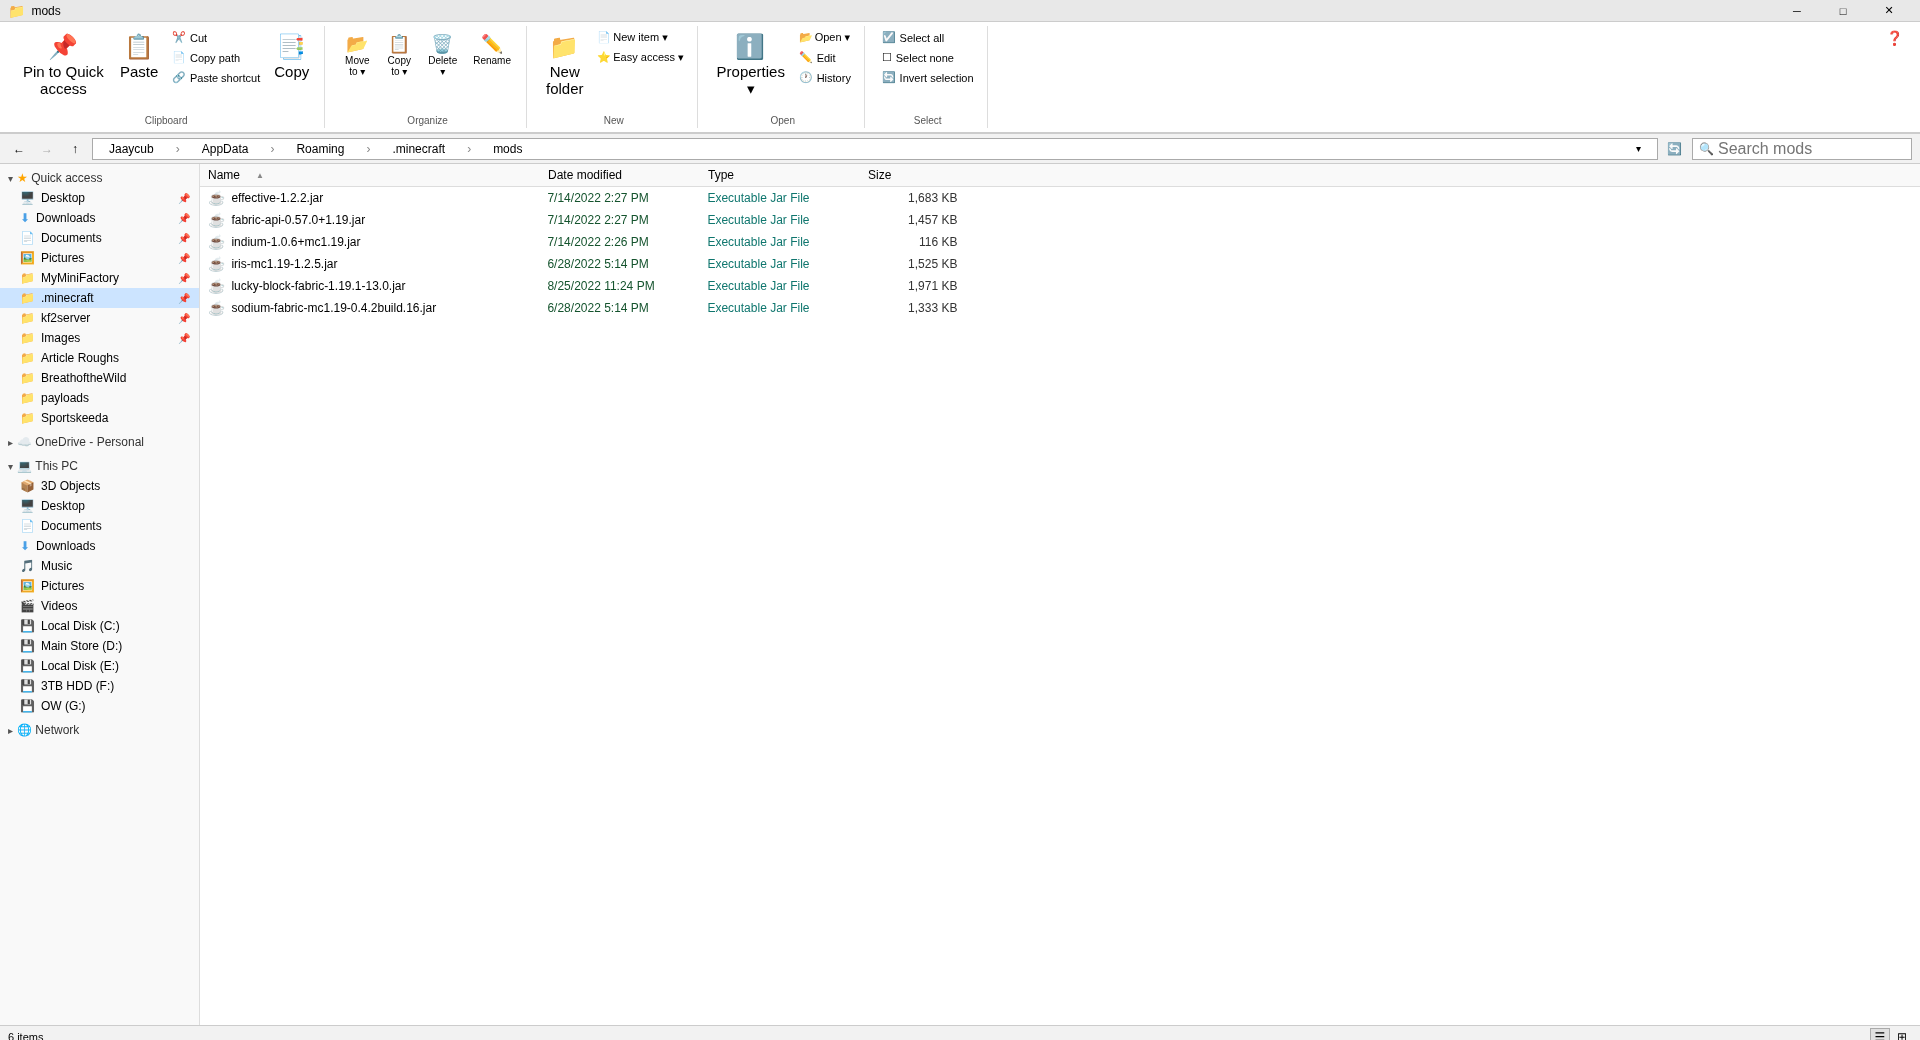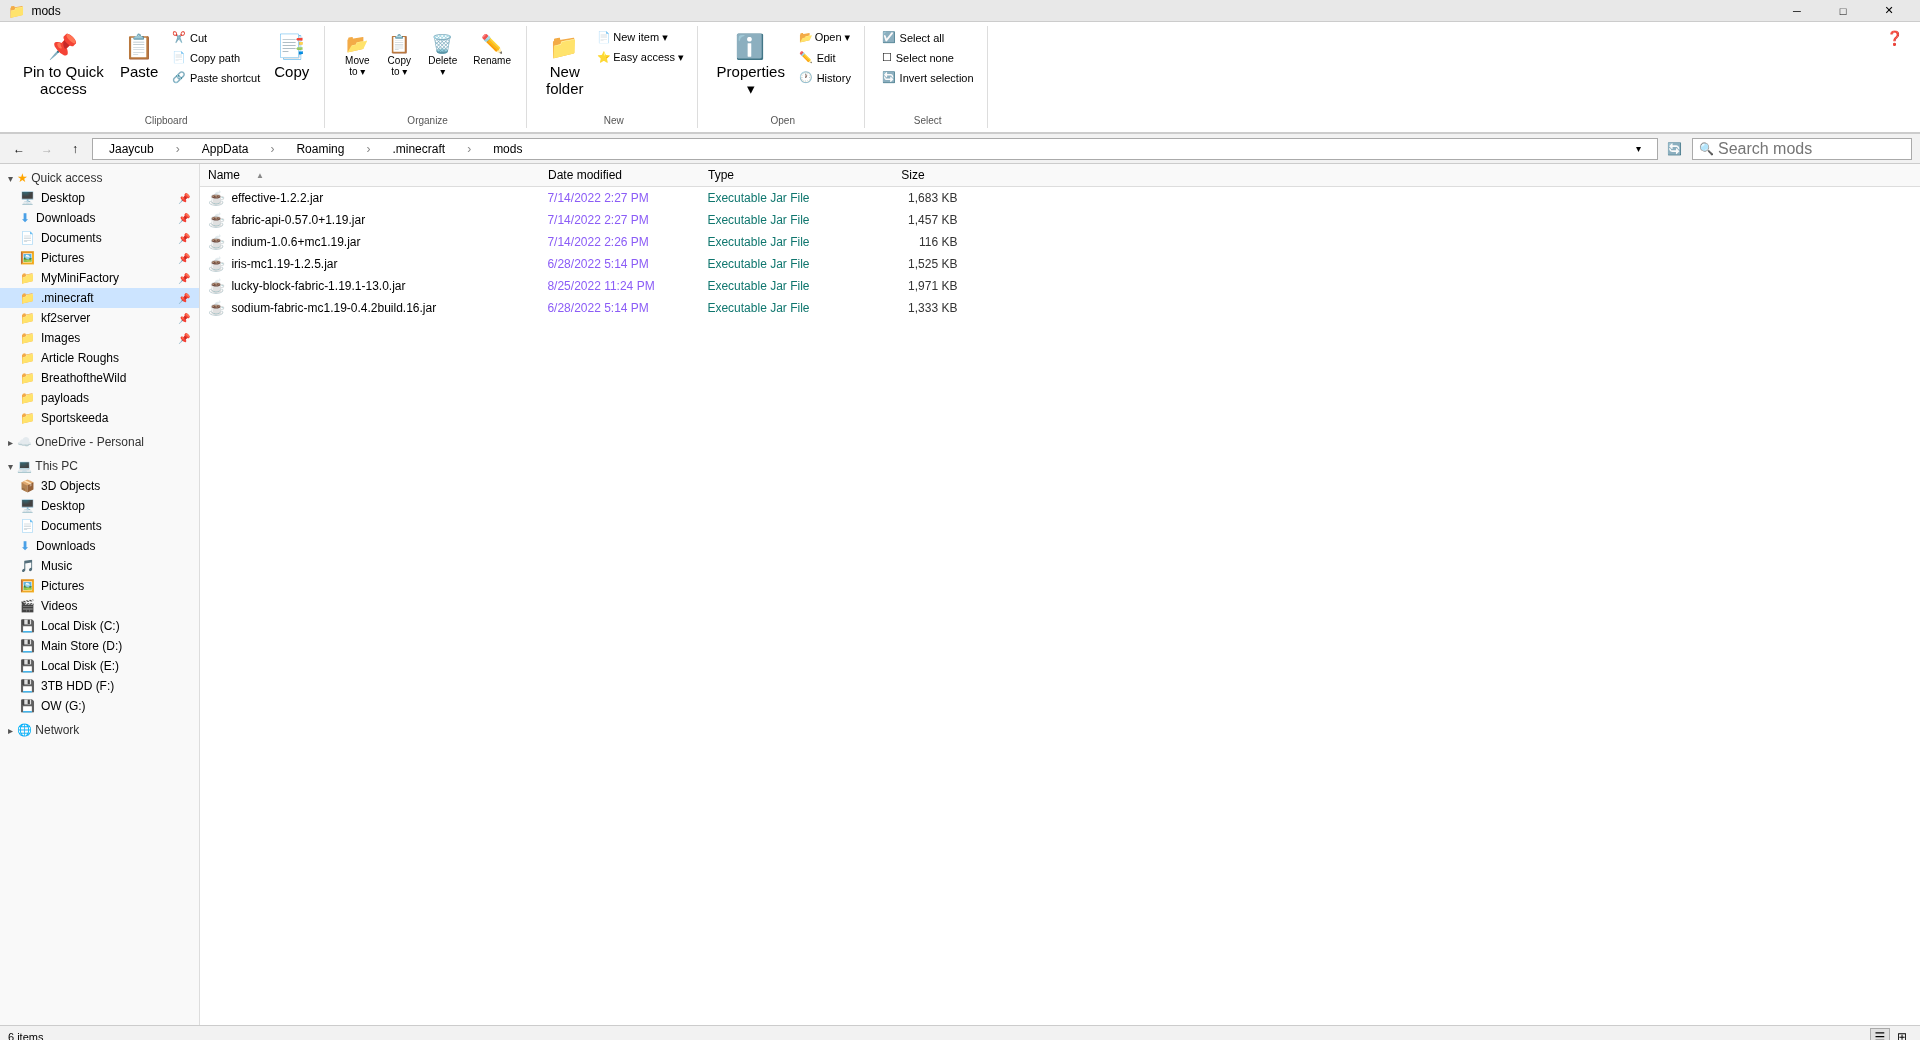--- a/index.html
+++ b/index.html
@@ -234,34 +234,34 @@
       border-bottom: 1px solid #ddd;
       background: #f9f9f9;
       padding: 4px 8px;
       font-size: 12px;
       position: sticky;
       top: 0;
     }
     .col-name { width: 340px; display: flex; align-items: center; gap: 16px; cursor: pointer; }
     .col-date { width: 160px; cursor: pointer; }
     .col-type { width: 160px; cursor: pointer; }
-    .col-size { width: 90px; cursor: pointer; text-align: center; }
+    .col-size { width: 90px; cursor: pointer; text-align: left; }
     .sort-asc { font-size: 8px; color: #888; }
 
     .file-row {
       display: flex;
       align-items: center;
       padding: 2px 8px;
       font-size: 12px;
       cursor: pointer;
       height: 22px;
     }
     .file-row .file-icon { font-size: 14px; margin-right: 6px; color: #c8842a; }
     .file-row .file-name { width: 316px; overflow: hidden; text-overflow: ellipsis; white-space: nowrap; }
-    .file-row .file-date { width: 160px; color: #8b5cf6; }
+    .file-row .file-date { width: 160px; color: #14532d; }
     .file-row .file-type { width: 160px; color: #0f766e; }
     .file-row .file-size { width: 90px; text-align: right; color: #333; }
 
     
     .status-bar {
       height: 22px;
       background: #f2f2f2;
       border-top: 1px solid #ccc;
       display: flex;
       align-items: center;

